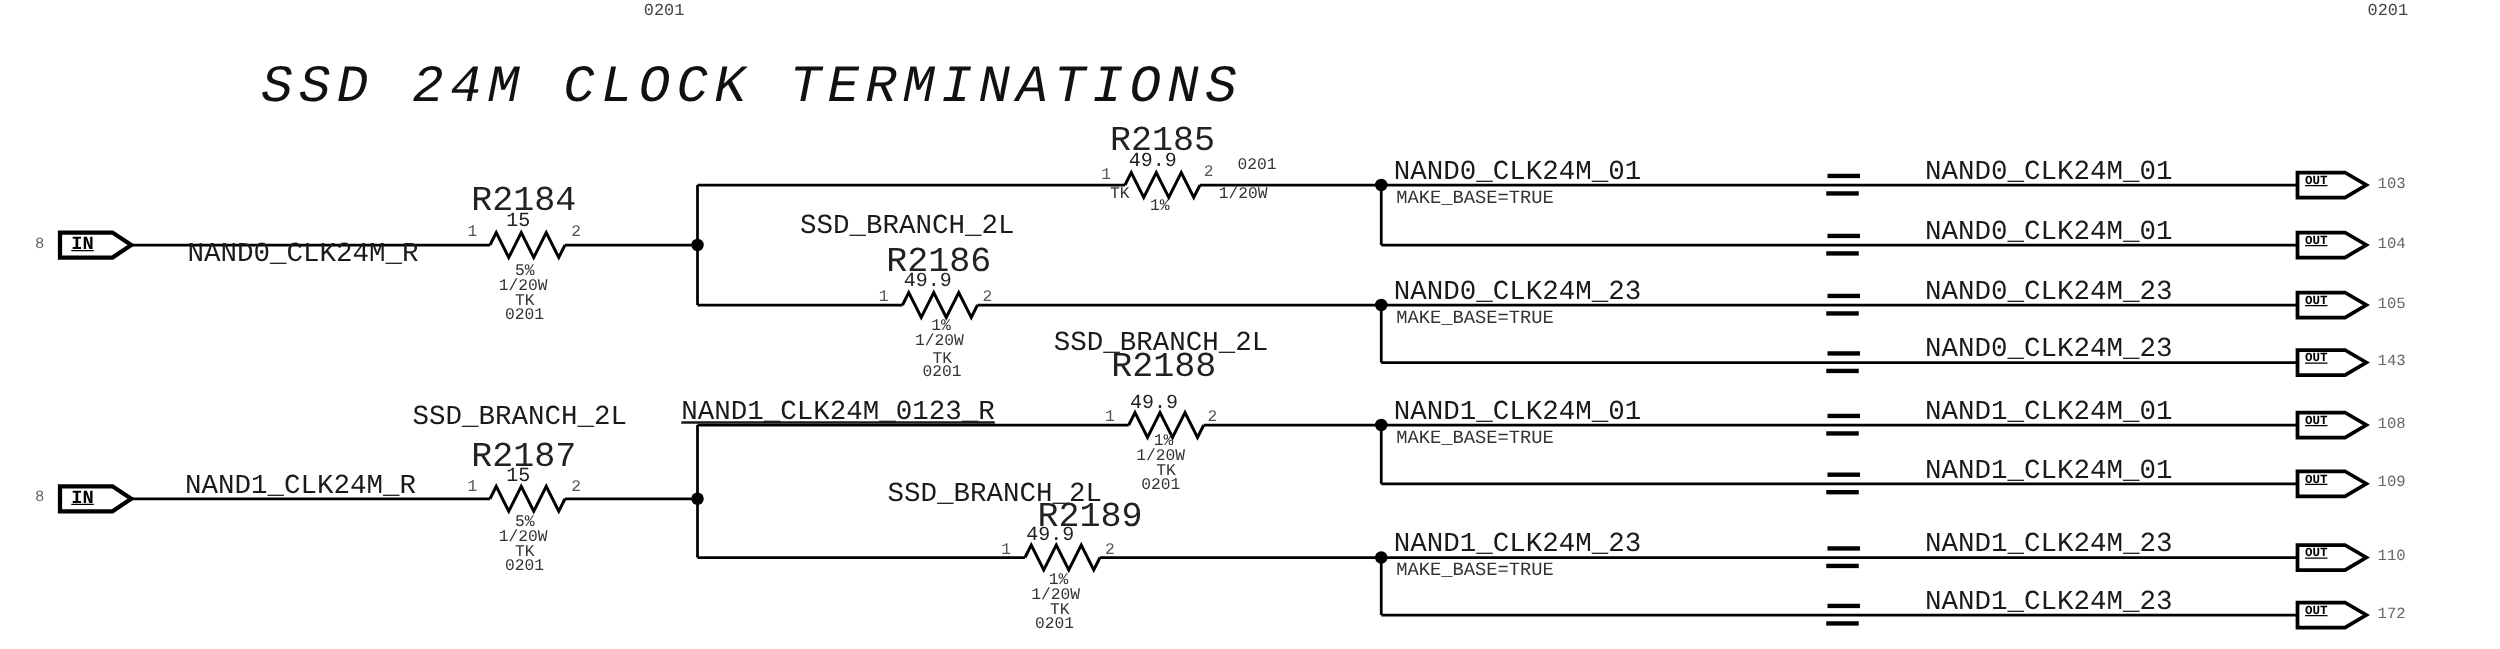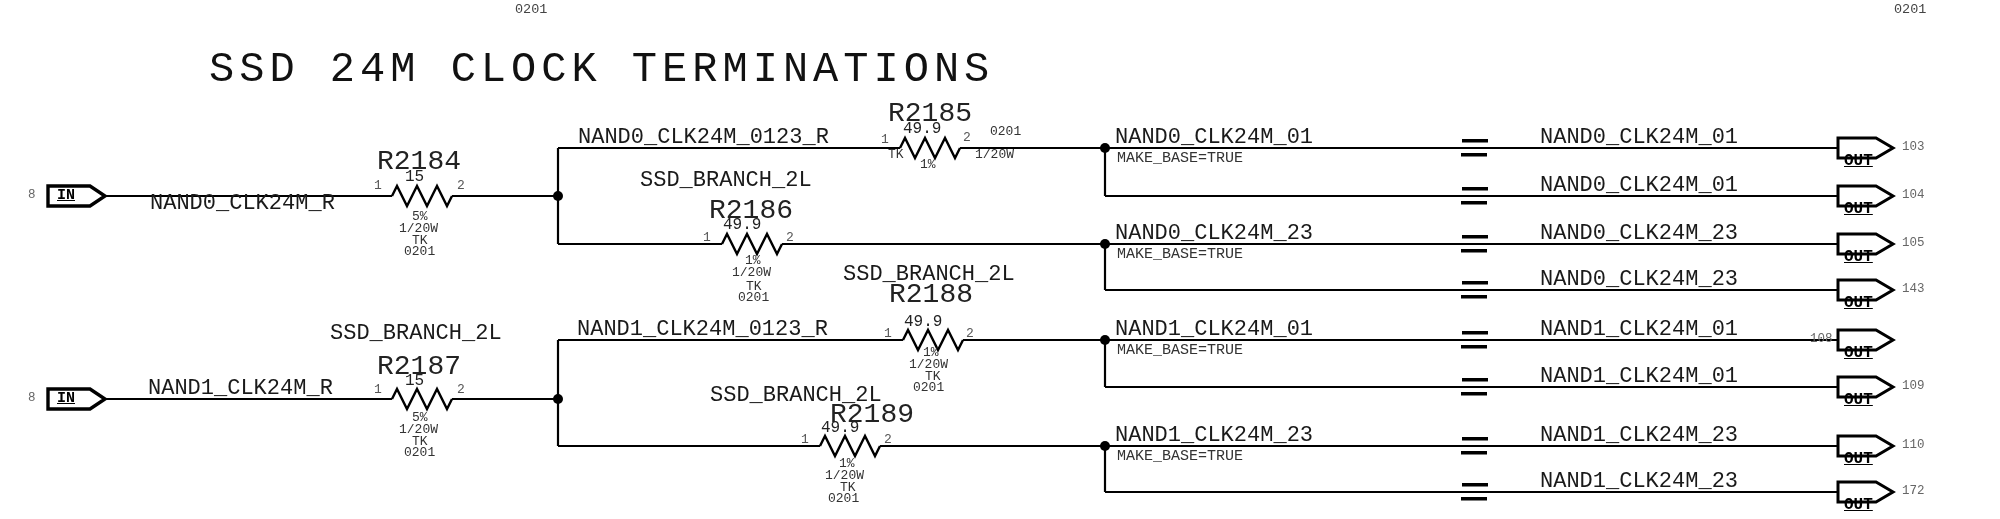--- a/index.html
+++ b/index.html
@@ -1,31 +1,31 @@
 <!DOCTYPE html>
 <html><head>
 <meta charset="utf-8">
 <style>
   html,body{margin:0;padding:0;background:#fff;}
   #canvas{position:relative;width:2000px;height:519px;background:#ffffff;overflow:hidden;
           font-family:"Liberation Mono","DejaVu Sans Mono",monospace;}
   #gfx{position:absolute;left:0;top:0;}
   .lbl{position:absolute;white-space:pre;color:#1a1a1a;line-height:1.05;}
-  .t-title{font-size:42px;letter-spacing:5px;color:#111;}
+  .t-title{font-size:42px;letter-spacing:5px;color:#111;font-style:italic;}
   .t-net{font-size:22px;}
   .t-ref{font-size:28px;color:#222;}
   .t-val{font-size:16px;color:#222;}
   .t-sm{font-size:13px;color:#333;}
   .t-pin{font-size:13px;color:#555;}
   .t-make{font-size:15px;color:#333;}
   .t-num{font-size:12.5px;color:#666;}
   .t-frag{font-size:13.5px;color:#444;}
   .t-port{font-weight:bold;text-decoration:underline;color:#000;}
   .t-in{font-size:15px;}
-  .t-out{font-size:16px;margin-top:12px;}
+  .t-out{font-size:10px;}
 </style>
 </head>
 <body>
 
 <div id="canvas">
 
   <svg id="gfx" width="2000" height="519" viewBox="0 0 2000 519">
 
     <g stroke="#000" stroke-width="2.2" fill="none">
 
@@ -154,21 +154,20 @@
 
   <div class="lbl t-ref" style="left:888px;top:99px;">R2185</div>
   <div class="lbl t-val" style="left:903px;top:121px;">49.9</div>
   <div class="lbl t-pin" style="left:881px;top:133px;">1</div>
   <div class="lbl t-pin" style="left:963px;top:131px;">2</div>
   <div class="lbl t-sm" style="left:990px;top:125px;">0201</div>
   <div class="lbl t-sm" style="left:888px;top:148px;">TK</div>
   <div class="lbl t-sm" style="left:920px;top:158px;">1%</div>
   <div class="lbl t-sm" style="left:975px;top:148px;">1/20W</div>
 
-  <div class="lbl t-net" style="left:578px;top:126px;">NAND0_CLK24M_0123_R</div>
 
   <div class="lbl t-net" style="left:640px;top:169px;">SSD_BRANCH_2L</div>
   <div class="lbl t-ref" style="left:709px;top:196px;">R2186</div>
   <div class="lbl t-val" style="left:723px;top:217px;">49.9</div>
   <div class="lbl t-pin" style="left:703px;top:231px;">1</div>
   <div class="lbl t-pin" style="left:786px;top:231px;">2</div>
   <div class="lbl t-sm" style="left:745px;top:254px;">1%</div>
   <div class="lbl t-sm" style="left:732px;top:266px;">1/20W</div>
   <div class="lbl t-sm" style="left:746px;top:280px;">TK</div>
   <div class="lbl t-sm" style="left:738px;top:291px;">0201</div>
@@ -176,21 +175,21 @@
   <div class="lbl t-net" style="left:330px;top:322px;">SSD_BRANCH_2L</div>
   <div class="lbl t-ref" style="left:377px;top:352px;">R2187</div>
   <div class="lbl t-val" style="left:405px;top:373px;">15</div>
   <div class="lbl t-pin" style="left:374px;top:383px;">1</div>
   <div class="lbl t-pin" style="left:457px;top:383px;">2</div>
   <div class="lbl t-sm" style="left:412px;top:411px;">5%</div>
   <div class="lbl t-sm" style="left:399px;top:423px;">1/20W</div>
   <div class="lbl t-sm" style="left:412px;top:435px;">TK</div>
   <div class="lbl t-sm" style="left:404px;top:446px;">0201</div>
 
-  <div class="lbl t-net" style="left:577px;top:318px;">NAND1_CLK24M_0123_R</div>
+  <div class="lbl t-net" style="left:545px;top:318px;text-decoration:underline;">NAND1_CLK24M_0123_R</div>
 
   <div class="lbl t-net" style="left:843px;top:263px;">SSD_BRANCH_2L</div>
   <div class="lbl t-ref" style="left:889px;top:280px;">R2188</div>
   <div class="lbl t-val" style="left:904px;top:314px;">49.9</div>
   <div class="lbl t-pin" style="left:884px;top:327px;">1</div>
   <div class="lbl t-pin" style="left:966px;top:327px;">2</div>
   <div class="lbl t-sm" style="left:923px;top:346px;">1%</div>
   <div class="lbl t-sm" style="left:909px;top:358px;">1/20W</div>
   <div class="lbl t-sm" style="left:925px;top:370px;">TK</div>
   <div class="lbl t-sm" style="left:913px;top:381px;">0201</div>
@@ -220,21 +219,21 @@
   <div class="lbl t-port t-out" style="left:1844px;top:237px;">OUT</div>
   <div class="lbl t-num" style="left:1902px;top:237px;">105</div>
   <div class="lbl t-net" style="left:1540px;top:268px;">NAND0_CLK24M_23</div>
   <div class="lbl t-port t-out" style="left:1844px;top:283px;">OUT</div>
   <div class="lbl t-num" style="left:1902px;top:283px;">143</div>
 
   <div class="lbl t-net" style="left:1115px;top:318px;">NAND1_CLK24M_01</div>
   <div class="lbl t-make" style="left:1117px;top:343px;">MAKE_BASE=TRUE</div>
   <div class="lbl t-net" style="left:1540px;top:318px;">NAND1_CLK24M_01</div>
   <div class="lbl t-port t-out" style="left:1844px;top:333px;">OUT</div>
-  <div class="lbl t-num" style="left:1810px;top:333px;">108</div>
+  <div class="lbl t-num" style="left:1902px;top:333px;">108</div>
   <div class="lbl t-net" style="left:1540px;top:365px;">NAND1_CLK24M_01</div>
   <div class="lbl t-port t-out" style="left:1844px;top:380px;">OUT</div>
   <div class="lbl t-num" style="left:1902px;top:380px;">109</div>
 
   <div class="lbl t-net" style="left:1115px;top:424px;">NAND1_CLK24M_23</div>
   <div class="lbl t-make" style="left:1117px;top:449px;">MAKE_BASE=TRUE</div>
   <div class="lbl t-net" style="left:1540px;top:424px;">NAND1_CLK24M_23</div>
   <div class="lbl t-port t-out" style="left:1844px;top:439px;">OUT</div>
   <div class="lbl t-num" style="left:1902px;top:439px;">110</div>
   <div class="lbl t-net" style="left:1540px;top:470px;">NAND1_CLK24M_23</div>

